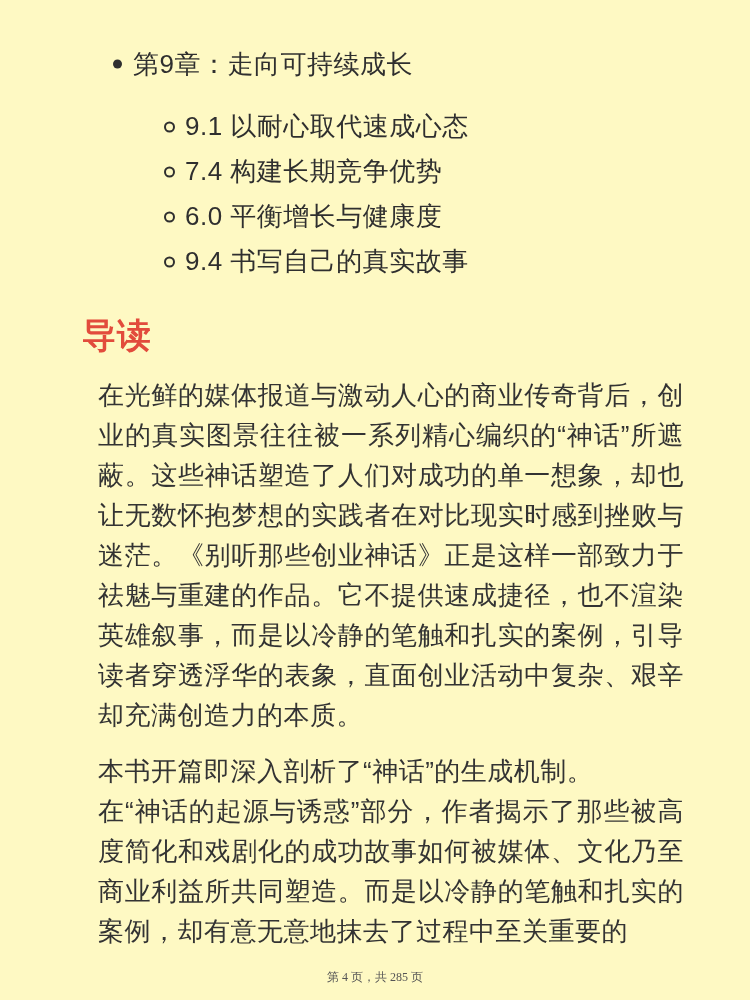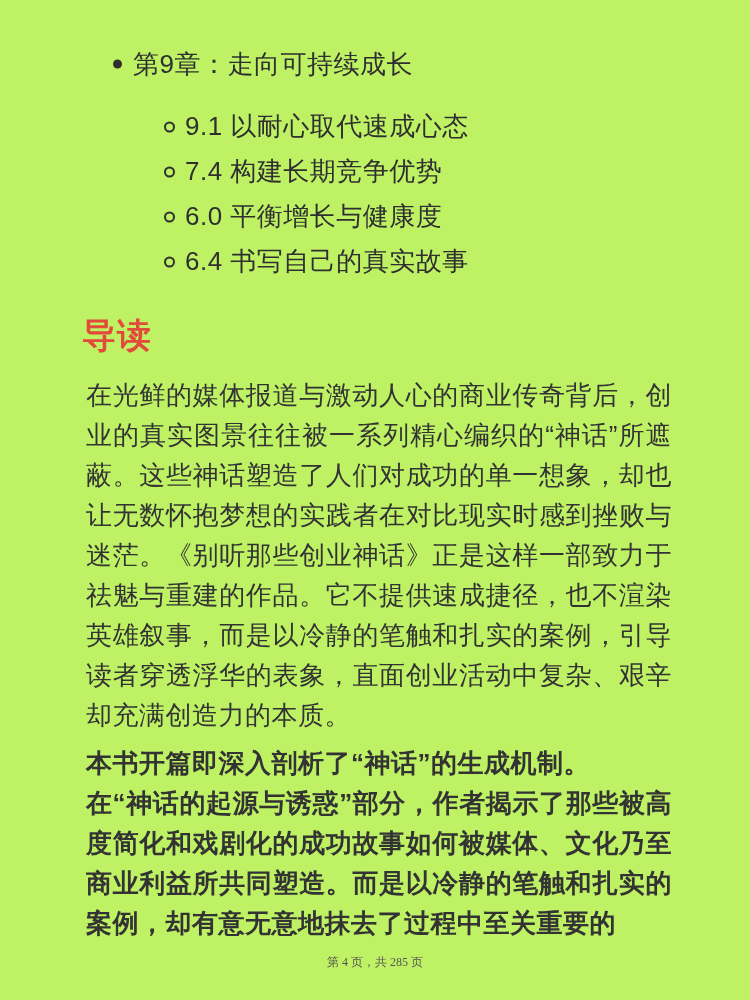--- a/index.html
+++ b/index.html
@@ -4,21 +4,21 @@
 <style>
   html, body {
     margin: 0;
     padding: 0;
     background: #ffffff;
   }
   .page {
     position: relative;
     width: 750px;
     height: 1000px;
-    background: #bef264;
+    background: #fef9c3;
     overflow: hidden;
     box-sizing: border-box;
     padding: 42px 82px 0 82px;
     font-family: "Liberation Sans", sans-serif;
     color: #333333;
   }
   ul.toc {
     list-style: none;
     margin: 0;
     padding: 0;
@@ -64,30 +64,29 @@
   }
   h2.section-heading {
     margin: 28px 0 17px 0;
     font-size: 34px;
     line-height: 46px;
     font-weight: 700;
     letter-spacing: 1px;
   }
   p.body-para {
     width: 586px;
-    margin: 4px;
+    margin: 16px;
     font-size: 26px;
     line-height: 40px;
     letter-spacing: 0.5px;
     text-align: justify;
     color: #333333;
   }
   p.body-para + p.body-para {
     margin-top: 8px;
-    font-weight: bold;
   }
   .page-footer {
     margin-top: 9px;
     width: 586px;
     text-align: center;
     font-family: "Liberation Serif", serif;
     font-size: 12px;
     line-height: 20px;
     color: #555555;
   }
@@ -109,21 +108,21 @@
     <li class="toc-l2">
       <span class="circle"></span>
       <span>7.4 构建长期竞争优势</span>
     </li>
     <li class="toc-l2">
       <span class="circle"></span>
       <span>6.0 平衡增长与健康度</span>
     </li>
     <li class="toc-l2">
       <span class="circle"></span>
-      <span>6.4 书写自己的真实故事</span>
+      <span>9.4 书写自己的真实故事</span>
     </li>
   </ul>
 
   <h2 class="section-heading" style="color: rgb(226, 75, 60);">导读</h2>
 
   <p class="body-para"><span>在光鲜的媒体报道与激动人心的商业传奇背后，创业的真实图景往往被一系列精心编织的“神话”所遮蔽。这些神话塑造了人们对成功的单一想象，却也让无数怀抱梦想的实践者在对比现实时感到挫败与迷茫。《别听那些创业神话》正是这样一部致力于祛魅与重建的作品。它不提供速成捷径，也不渲染英雄叙事，而是以冷静的笔触和扎实的案例，引导读者穿透浮华的表象，直面创业活动中复杂、艰辛却充满创造力的本质。</span></p>
 
   <p class="body-para"><span>本书开篇即深入剖析了“神话”的生成机制。</span><br><span>在“神话的起源与诱惑”部分，作者揭示了那些被高度简化和戏剧化的成功故事如何被媒体、文化乃至商业利益所共同塑造。而是以冷静的笔触和扎实的案例，却有意无意地抹去了过程中至关重要的</span></p>
 
   <div class="page-footer">第 4 页，共 285 页</div>

